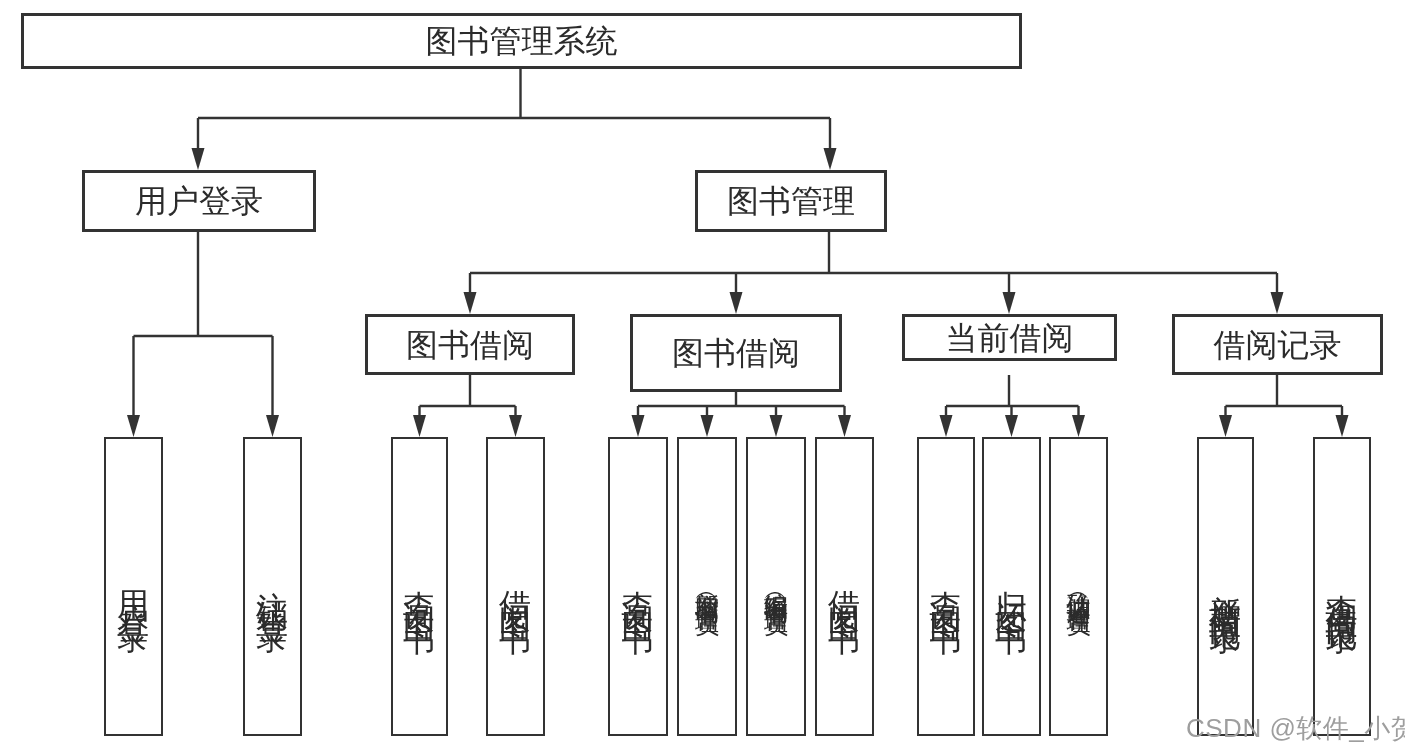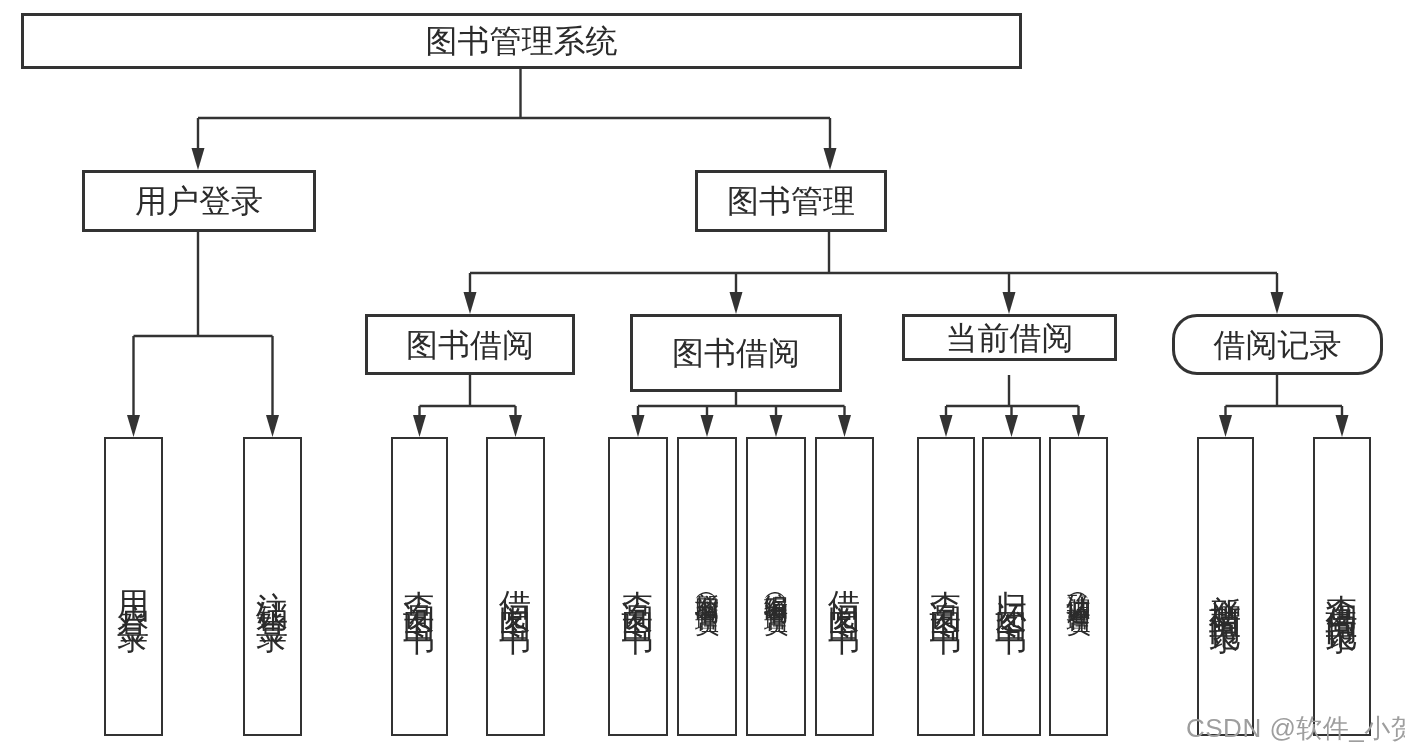--- a/index.html
+++ b/index.html
@@ -99,21 +99,21 @@
   </svg>
 
   <div class="box" style="left:21px; top:13px; width:1001px; height:56px;">图书管理系统</div>
 
   <div class="box" style="left:82px; top:170px; width:234px; height:62px;">用户登录</div>
   <div class="box" style="left:695px; top:170px; width:192px; height:62px;">图书管理</div>
 
   <div class="box" style="left:365px; top:314px; width:210px; height:61px;">图书借阅</div>
   <div class="box" style="left:630px; top:314px; width:212px; height:78px;">图书借阅</div>
   <div class="box" style="left:902px; top:314px; width:215px; height:47px;">当前借阅</div>
-  <div class="box" style="left:1172px; top:314px; width:211px; height:61px;border-radius:25px;">借阅记录</div>
+  <div class="box" style="left:1172px; top:314px; width:211px; height:61px;">借阅记录</div>
 
   <div class="box leaf v" style="left:104px; top:437px; width:59px; height:299px;">用户登录</div>
   <div class="box leaf v" style="left:243px; top:437px; width:59px; height:299px;">注销登录</div>
 
   <div class="box leaf v" style="left:391px; top:437px; width:57px; height:299px;">查询图书</div>
   <div class="box leaf v" style="left:486px; top:437px; width:59px; height:299px;">借阅图书</div>
 
   <div class="box leaf v" style="left:608px; top:437px; width:60px; height:299px;">查询图书</div>
   <div class="box leaf v tight" style="left:677px; top:437px; width:60px; height:299px;">新增图书（管理员）</div>
   <div class="box leaf v tight" style="left:746px; top:437px; width:60px; height:299px;">编辑图书（管理员）</div>

